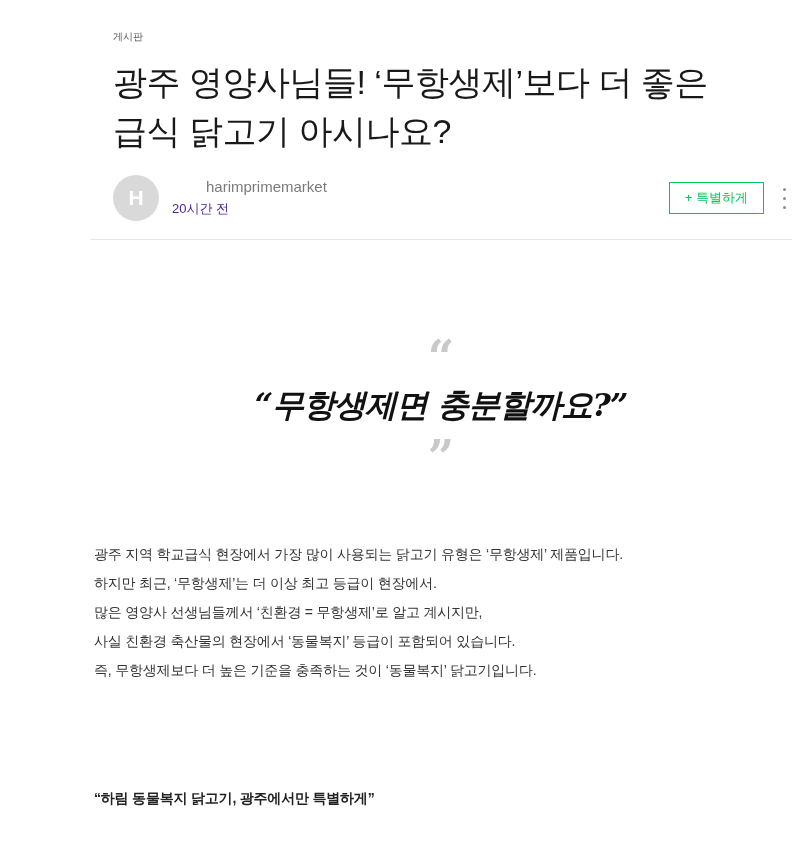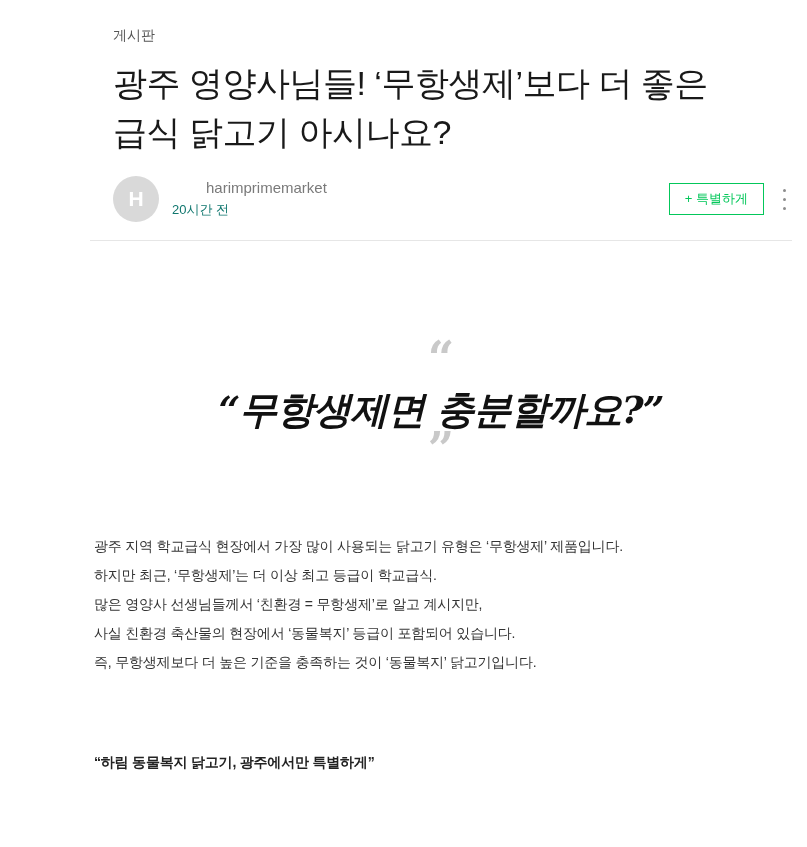--- a/index.html
+++ b/index.html
@@ -14,21 +14,21 @@
     color: #333;
   }
   .content {
     margin-left: 90px;
     width: 702px;
   }
   
   .post-header { padding: 26px 0 0 23px; }
   .breadcrumb {
     display: inline-block;
-    font-size: 14px;
+    font-size: 10px;
     color: #555555;
     cursor: pointer;
   }
   .post-title {
     margin-top: 14px;
     max-width: 662px;
     font-size: 34px;
     font-weight: 400;
     line-height: 49px;
     letter-spacing: -0.5px;
@@ -56,21 +56,21 @@
   }
   .author-meta { margin-left: 13px; }
   .author-name {
     font-size: 15px;
     color: #7a7a7a;
     cursor: pointer;
     margin-left: 34px;
   }
   .post-time {
     font-size: 13px;
-    color: #0f766e;
+    color: #4c1d95;
     margin-top: 5px;
   }
   .header-actions {
     margin-left: auto;
     display: flex;
     align-items: center;
   }
   .add-neighbor-btn {
     border: 1px solid #03c75a;
     color: #03c75a;
@@ -112,36 +112,36 @@
     color: #c9c9c9;
     line-height: 26px;
     height: 26px;
     overflow: visible;
   }
   .quote-mark.open { height: 24px; }
   .quote-text {
     font-family: "DejaVu Serif", serif;
     font-style: italic;
     font-weight: bold;
-    font-size: 38px;
+    font-size: 32px;
     letter-spacing: -1px;
     color: #111111;
-    margin: 16px 0 0;
+    margin: 16px 0 16px;
   }
   .body-text {
     padding-left: 4px;
     font-size: 14px;
     color: #333333;
     line-height: 29px;
     letter-spacing: -0.2px;
   }
   .para-1 { margin-top: 70px; }
   .para-2 { }
   .closing-line {
-    margin-top: 71px;
+    margin-top: 99px;
     font-weight: bold;
     color: #222222;
   }
 </style>
 </head>
 <body>
 
 <div class="page">
   <div class="content">
 
@@ -172,21 +172,21 @@
     <div class="divider"></div>
 
     <div class="quote-block">
       <div class="quote-mark open">“</div>
       <div class="quote-text">“무항생제면 충분할까요?”</div>
       <div class="quote-mark close">”</div>
     </div>
 
     <div class="body-text para-1">
       <div>광주 지역 학교급식 현장에서 가장 많이 사용되는 닭고기 유형은 ‘무항생제’ 제품입니다.</div>
-      <div>하지만 최근, ‘무항생제’는 더 이상 최고 등급이 학교급식.</div>
+      <div>하지만 최근, ‘무항생제’는 더 이상 최고 등급이 현장에서.</div>
     </div>
 
     <div class="body-text para-2">
       <div>많은 영양사 선생님들께서 ‘친환경 = 무항생제’로 알고 계시지만,</div>
       <div>사실 친환경 축산물의 현장에서 ‘동물복지’ 등급이 포함되어 있습니다.</div>
       <div>즉, 무항생제보다 더 높은 기준을 충족하는 것이 ‘동물복지’ 닭고기입니다.</div>
     </div>
 
     <div class="body-text closing-line">“하림 동물복지 닭고기, 광주에서만 특별하게”</div>
 

